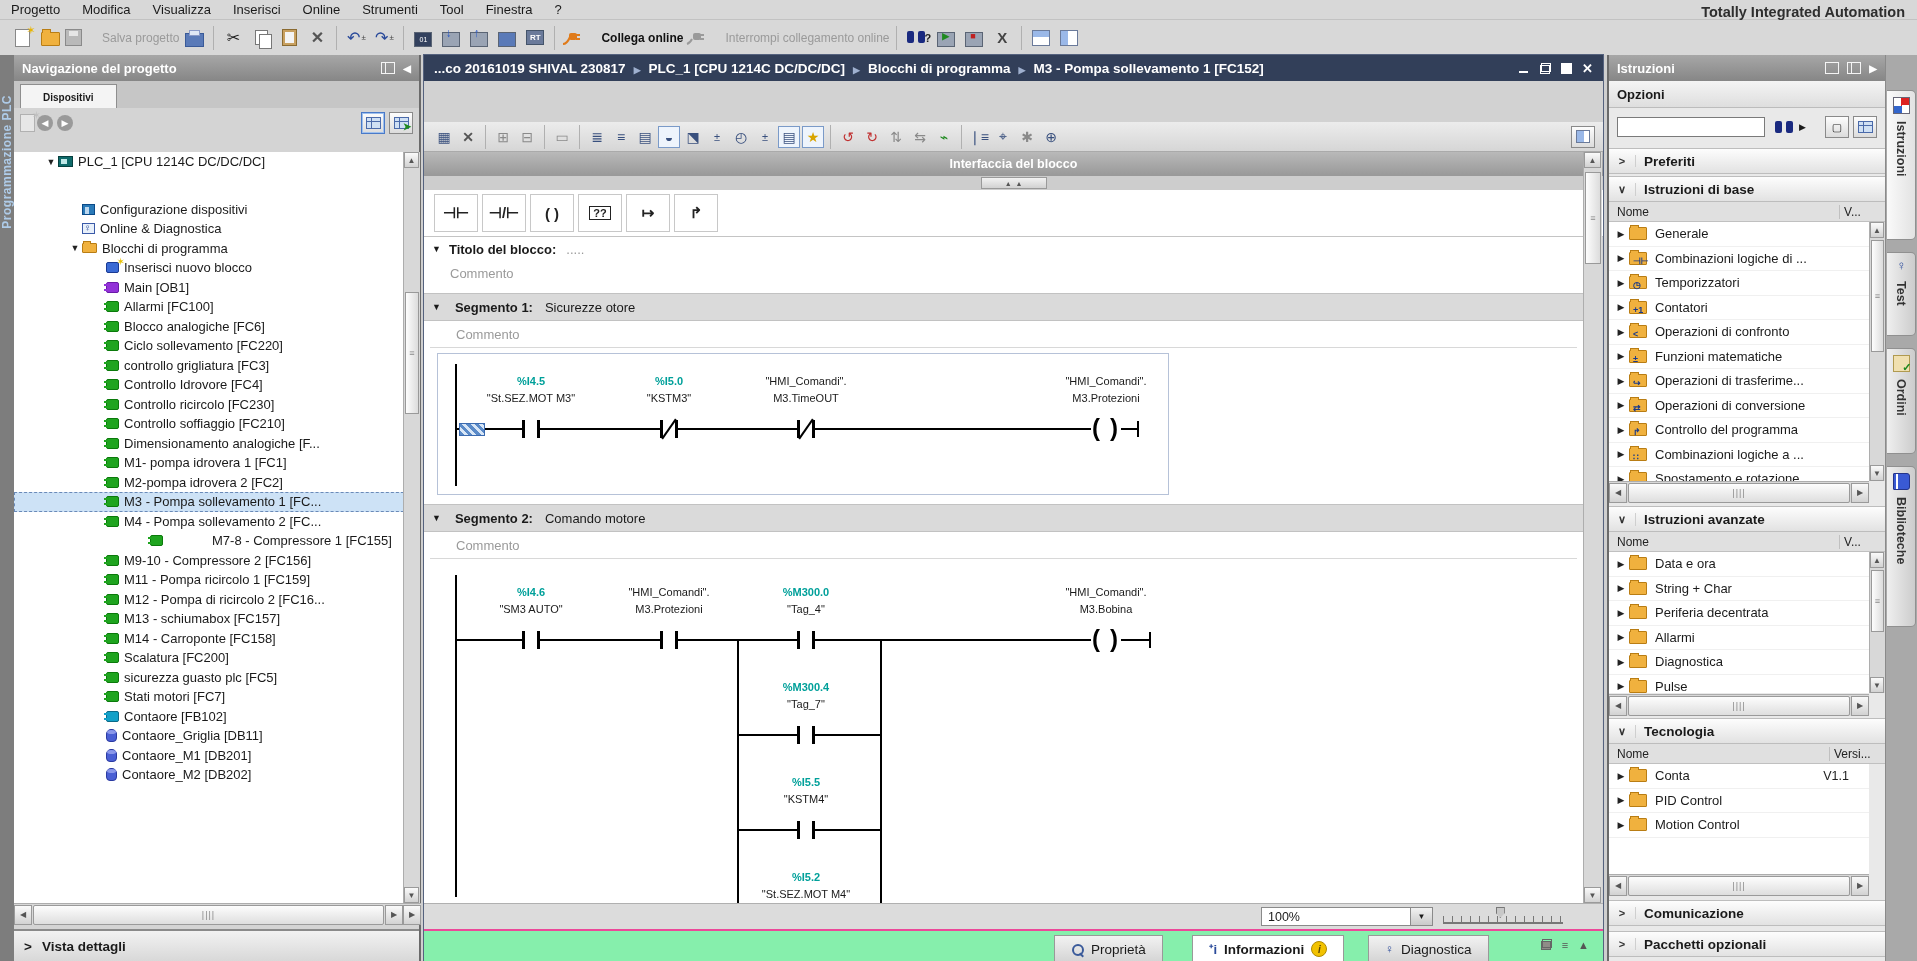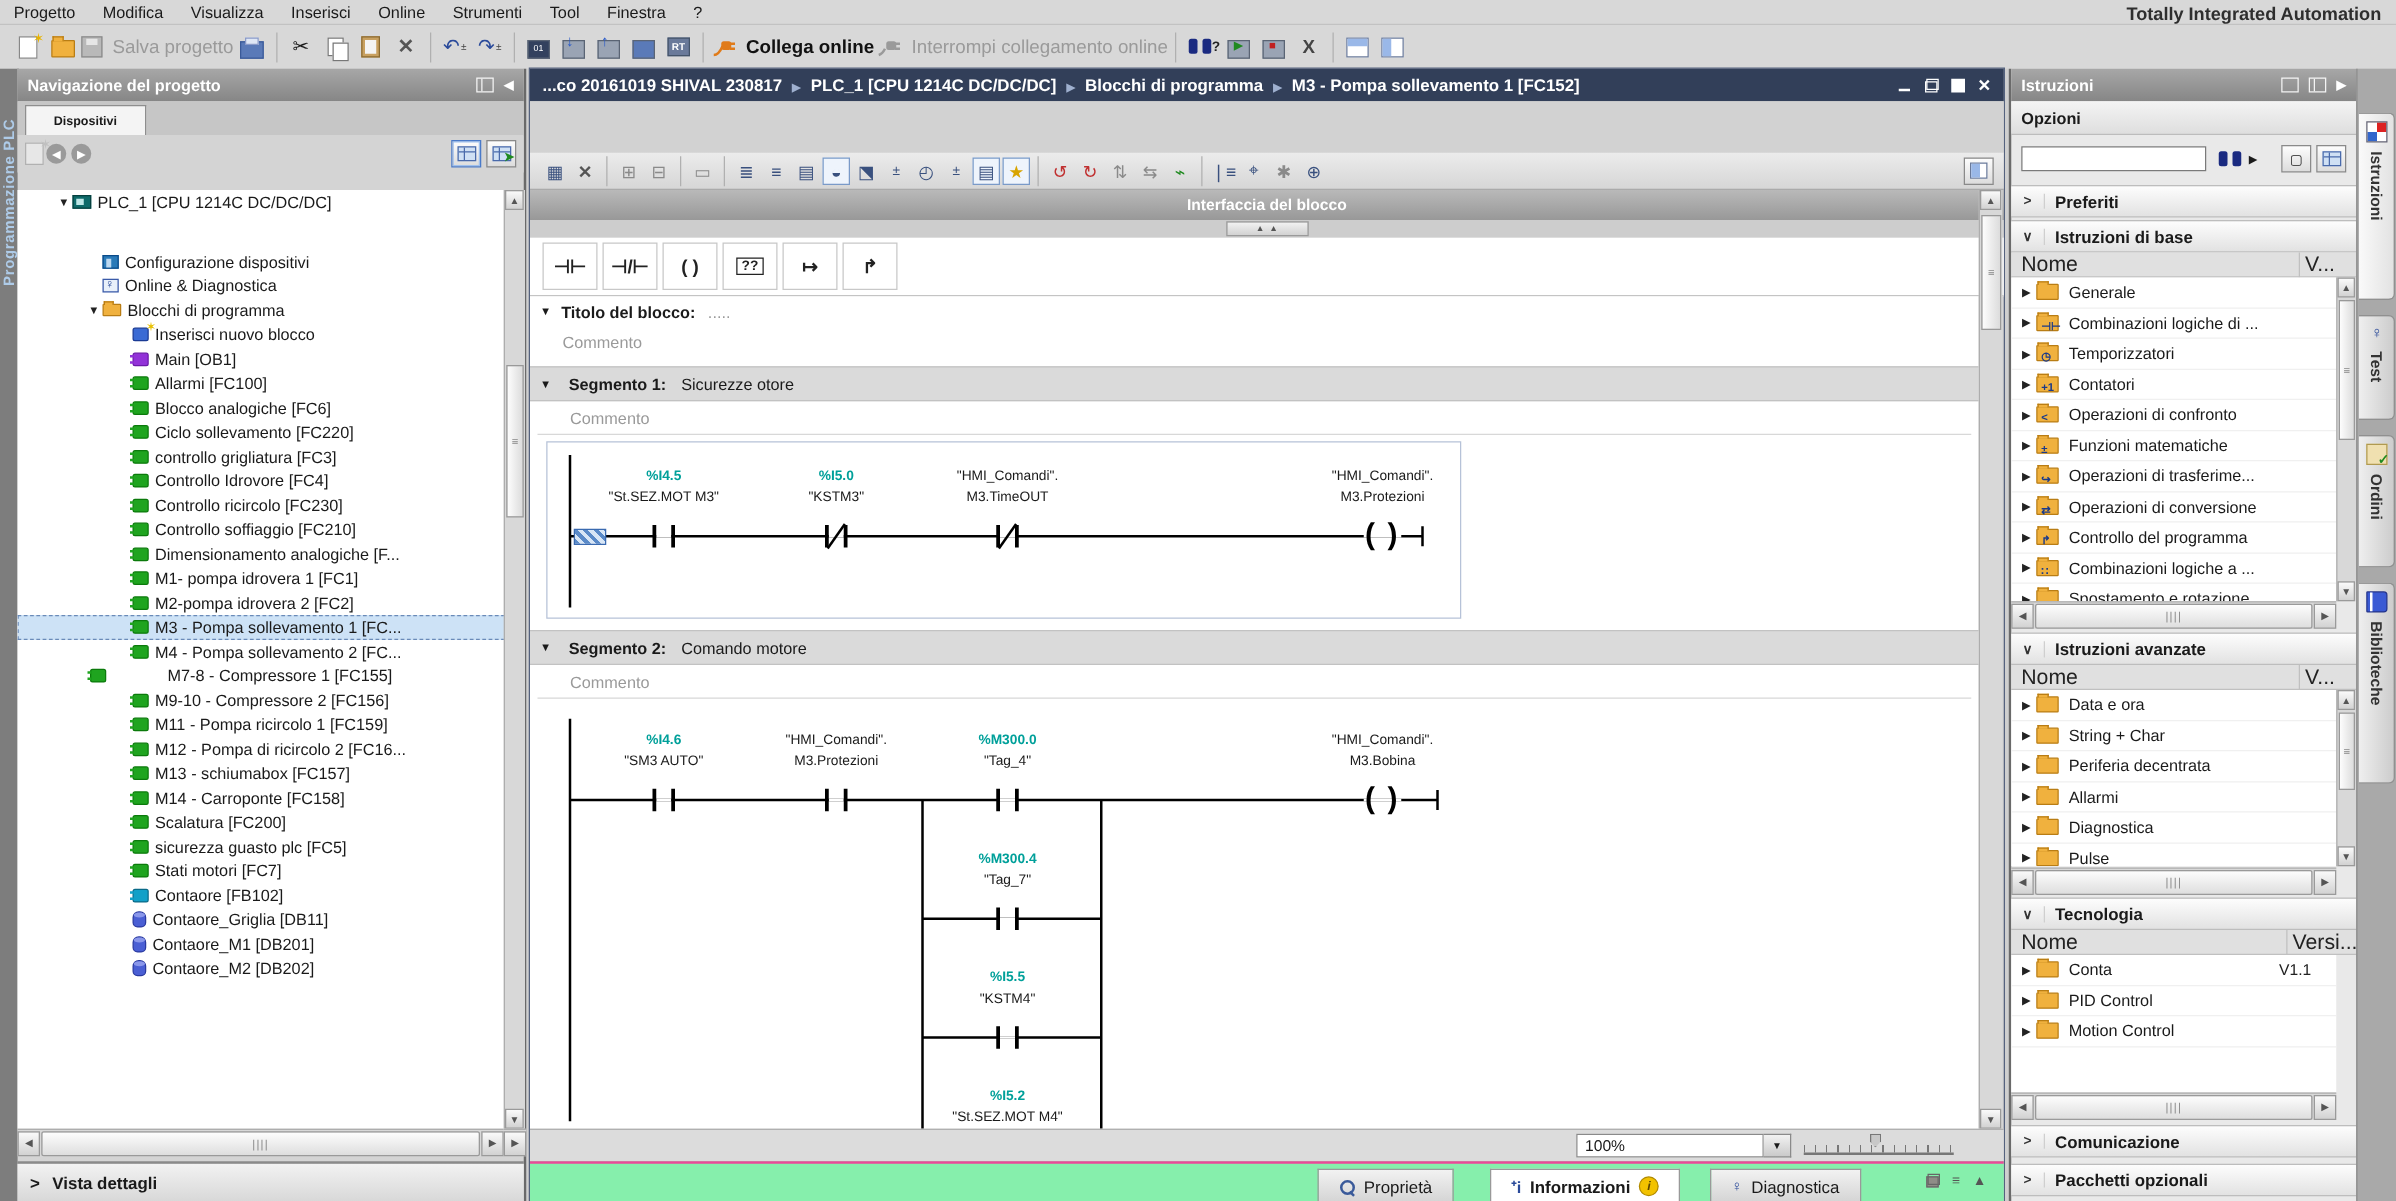--- a/index.html
+++ b/index.html
@@ -11,21 +11,21 @@
   
   #menubar{left:0;top:0;width:1917px;height:19px;background:#d8d8d8;border-bottom:1px solid #c2c2c2;display:flex;align-items:center;font-size:13px}
   #menubar .mi{padding:1px 11px;cursor:default}
   #brand{right:12px;top:4px;text-align:right;line-height:17px}
   #brand .b1{font-weight:bold;font-size:14.5px;color:#2e2e2e}
   #brand .b2{font-weight:bold;font-size:19px;color:#7a7a7a;letter-spacing:2px}
   #toolbar{left:0;top:20px;width:1917px;height:35px;background:#d8d8d8;display:flex;align-items:center;padding-left:8px;box-sizing:border-box}
   .tbtn{height:27px;min-width:26px;display:flex;align-items:center;justify-content:center;margin:0 1px;border-radius:2px;position:relative}
   .tsep{width:1px;height:24px;background:#b0b0b0;margin:0 5px}
   .g{font-size:16px;line-height:16px}
-  .lbl{font-size:15px;margin-left:8px}
+  .lbl{font-size:12px;margin-left:20px}
   .lbl.dis{color:#9a9a9a}
   .lbl.on{font-weight:bold;color:#111}
   .page{width:13px;height:16px;background:#fff;border:1px solid #888;position:relative}
   .page .star{position:absolute;top:-6px;right:-7px;color:#e8b400;font-size:11px}
   .folderic{width:17px;height:12px;background:#f0b13e;border:1px solid #b97d14;border-radius:1px;position:relative;margin-top:3px}
   .folderic::before{content:"";position:absolute;top:-4px;left:0;width:7px;height:3px;background:#f0b13e;border:1px solid #b97d14;border-bottom:none}
   .floppy{width:15px;height:15px;background:#b9b9b9;border:1px solid #8a8a8a;position:relative}
   .floppy::before{content:"";position:absolute;top:1px;left:3px;right:3px;height:5px;background:#e6e6e6}
   .printer{width:17px;height:12px;background:#5a7ab8;border:1px solid #3a5a98;margin-top:4px;position:relative}
   .printer::before{content:"";position:absolute;top:-4px;left:3px;right:3px;height:4px;background:#dfe7f5;border:1px solid #8a9ac8}
@@ -159,21 +159,21 @@
   #insppanel{left:1607px;top:55px;width:278px;height:906px;background:#e9e9e9;border-left:2px solid #6a6a6a;box-sizing:border-box}
   #insphead{left:0;top:0;width:100%;height:26px}
   #optrow{left:0;top:26px;width:100%;height:27px;background:linear-gradient(#f4f4f4,#dedede);border-bottom:1px solid #bcbcbc;display:flex;align-items:center;font-size:13px;font-weight:bold;padding-left:8px;box-sizing:border-box}
   #searchrow{left:0;top:53px;width:100%;height:38px;display:flex;align-items:center;padding:0 8px;box-sizing:border-box;gap:6px}
   #searchbox{width:148px;height:20px;border:1px solid #7a7a7a;background:#fff;font-size:12px;padding:0 4px;box-sizing:border-box;font-family:"Liberation Sans",sans-serif}
   .binoc{width:18px;height:13px;position:relative;margin-left:4px}
   .binoc::before,.binoc::after{content:"";position:absolute;top:0;width:7px;height:12px;background:#1a2a80;border-radius:2px}
   .binoc::before{left:0}.binoc::after{right:0}
   .shead{position:absolute;left:0;width:100%;height:26px;background:linear-gradient(#fdfdfd,#e2e2e2);border-top:1px solid #bdbdbd;border-bottom:1px solid #bdbdbd;display:flex;align-items:center;font-size:13.5px;font-weight:bold;box-sizing:border-box}
   .shead .schev{width:26px;text-align:center;font-size:11px;color:#333;border-right:1px solid #cfcfcf;margin-right:8px}
-  .colhead{position:absolute;left:0;width:100%;height:20px;background:#e0e0e0;border-bottom:1px solid #c0c0c0;display:flex;align-items:center;font-size:17px;color:#222;box-sizing:border-box}
+  .colhead{position:absolute;left:0;width:100%;height:20px;background:#e0e0e0;border-bottom:1px solid #c0c0c0;display:flex;align-items:center;font-size:12px;color:#222;box-sizing:border-box}
   .colhead .c1{padding-left:8px;flex:1}
   .colhead .c2{width:46px;border-left:1px solid #c0c0c0;padding-left:4px;box-sizing:border-box}
   .ilist{position:absolute;left:0;width:260px;background:#fff;overflow:hidden}
   .irow{display:flex;align-items:center;height:23.5px;font-size:13px;border-bottom:1px solid #f0f0f0;position:relative}
   .irow .chev{width:16px;text-align:center;font-size:9px;color:#222;flex:none;margin-left:4px}
   .irow .ifold{width:16px;height:11px;background:#f0b13e;border:1px solid #b97d14;border-radius:1px;position:relative;flex:none;margin-right:8px}
   .irow .ifold::before{content:"";position:absolute;top:-3px;left:0;width:7px;height:2px;background:#f0b13e;border:1px solid #b97d14;border-bottom:none}
   .irow .fg{position:absolute;left:24px;top:9px;font-size:9px;color:#1a3a8a;font-weight:bold}
   .irow .iver{position:absolute;right:20px;font-size:12.5px;color:#222}
 
@@ -433,21 +433,21 @@
       <div class="trow sel" style="padding-left: 78px;">
     <span class="chev"></span>
     <span class="ti fc"></span>
     <span class="tlabel">M3 - Pompa sollevamento 1 [FC...</span>
   </div>
       <div class="trow" style="padding-left: 78px;">
     <span class="chev"></span>
     <span class="ti fc"></span>
     <span class="tlabel">M4 - Pompa sollevamento 2 [FC...</span>
   </div>
-      <div class="trow" style=" gap: 44px;">
+      <div class="trow" style="padding-left: 78px; gap: 44px;">
     <span class="chev"></span>
     <span class="ti fc"></span>
     <span class="tlabel">M7-8 - Compressore 1 [FC155]</span>
   </div>
       <div class="trow" style="padding-left: 78px;">
     <span class="chev"></span>
     <span class="ti fc"></span>
     <span class="tlabel">M9-10 - Compressore 2 [FC156]</span>
   </div>
       <div class="trow" style="padding-left: 78px;">

